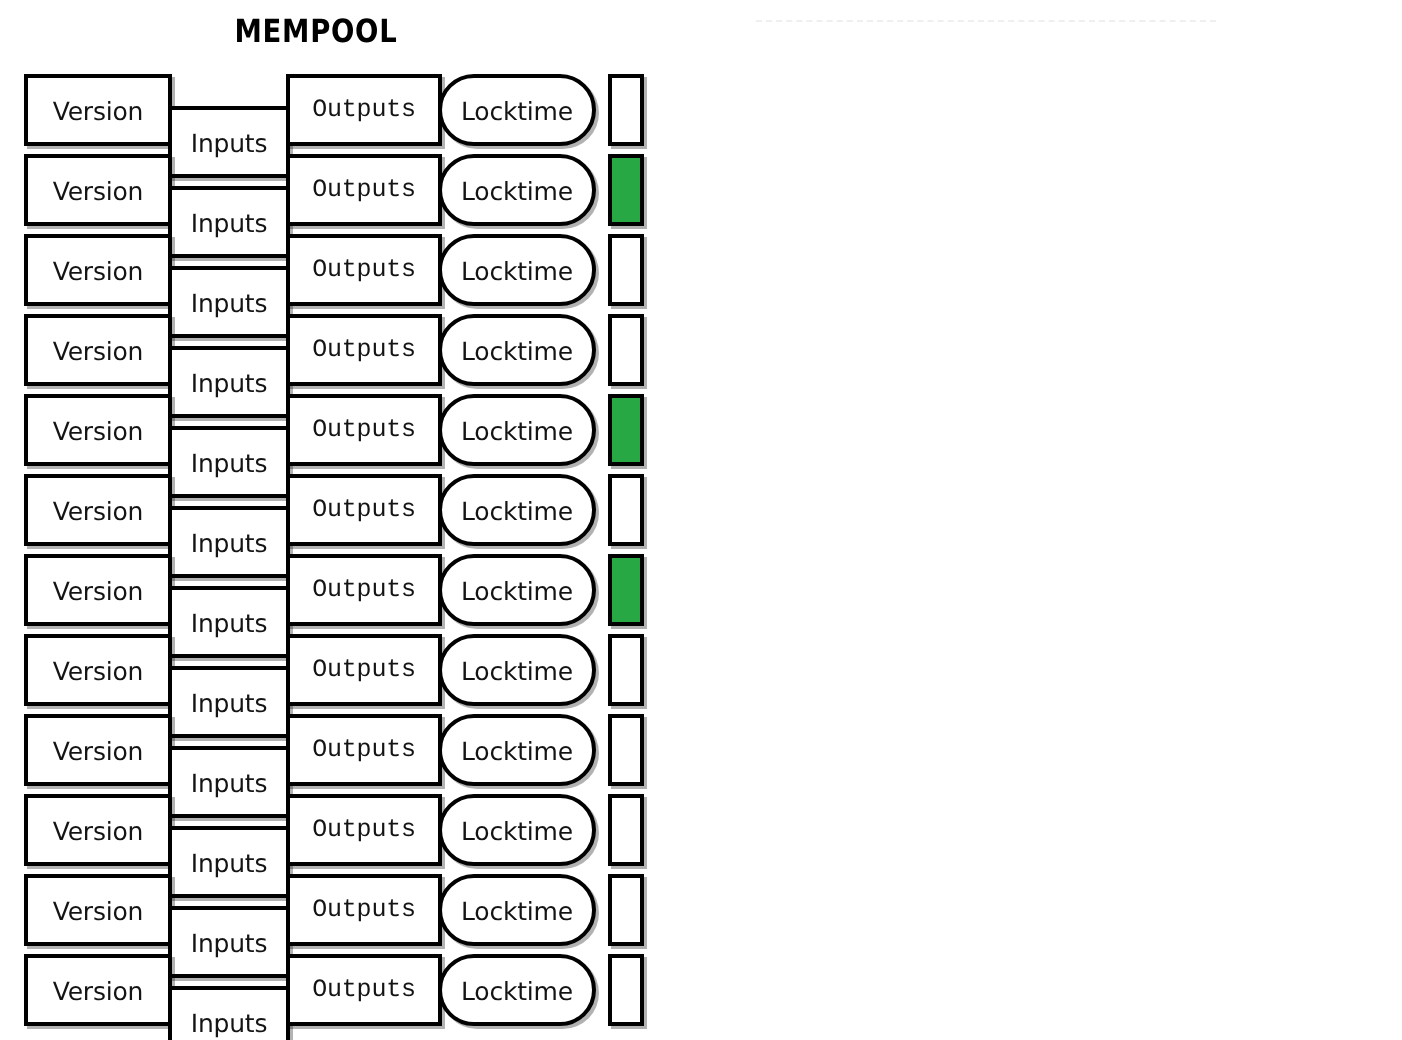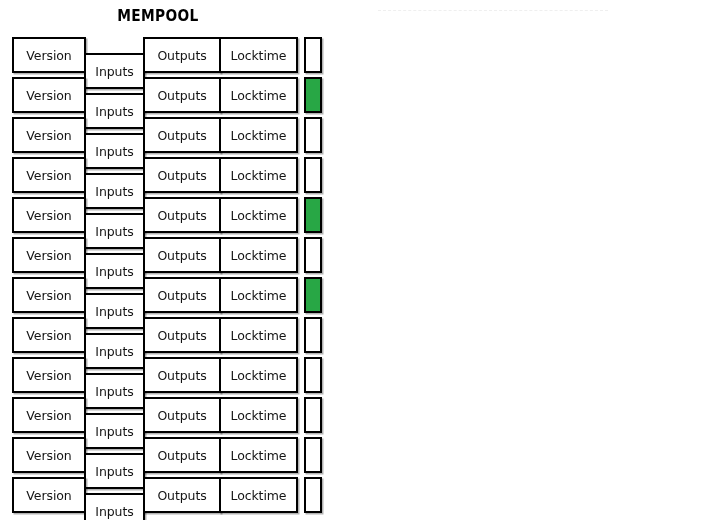--- a/index.html
+++ b/index.html
@@ -76,22 +76,22 @@
     font-family: "DejaVu Sans", sans-serif;
     font-size: 12.5px;
     font-weight: normal;
     color: #141414;
     letter-spacing: -0.1px;
     white-space: nowrap;
     margin-right: -2px;
   }
   .tx-cell.col-version  { width: 74px; }
   .tx-cell.col-inputs   { width: 61px; margin-top: 16px; }
-  .tx-cell.col-outputs  { width: 78px; }
-  .tx-cell.col-locktime { width: 79px; }
+  .tx-cell.col-outputs  { width: 78px; font-family: Liberation Mono, monospace; }
+  .tx-cell.col-locktime { width: 79px; border-radius: 18px; }
 
   
   .tx-marker {
     box-sizing: border-box;
     width: 18px;
     height: 36px;
     margin-left: 8px;
     border: 2px solid #000000;
     background: #ffffff;
     box-shadow: 1.5px 1.5px 0 rgba(0,0,0,0.30);

